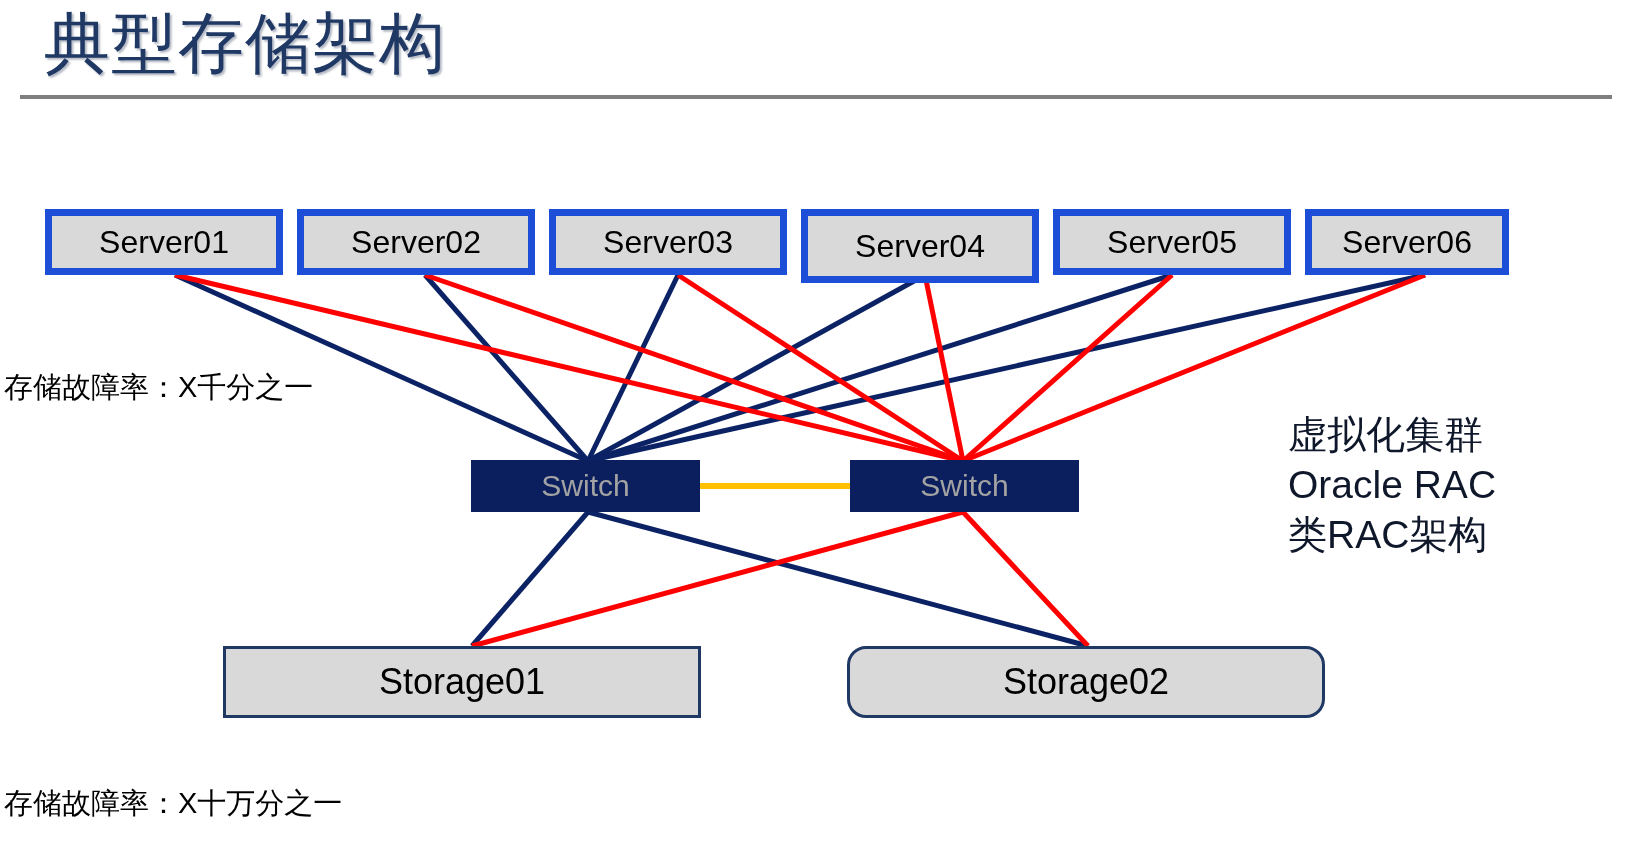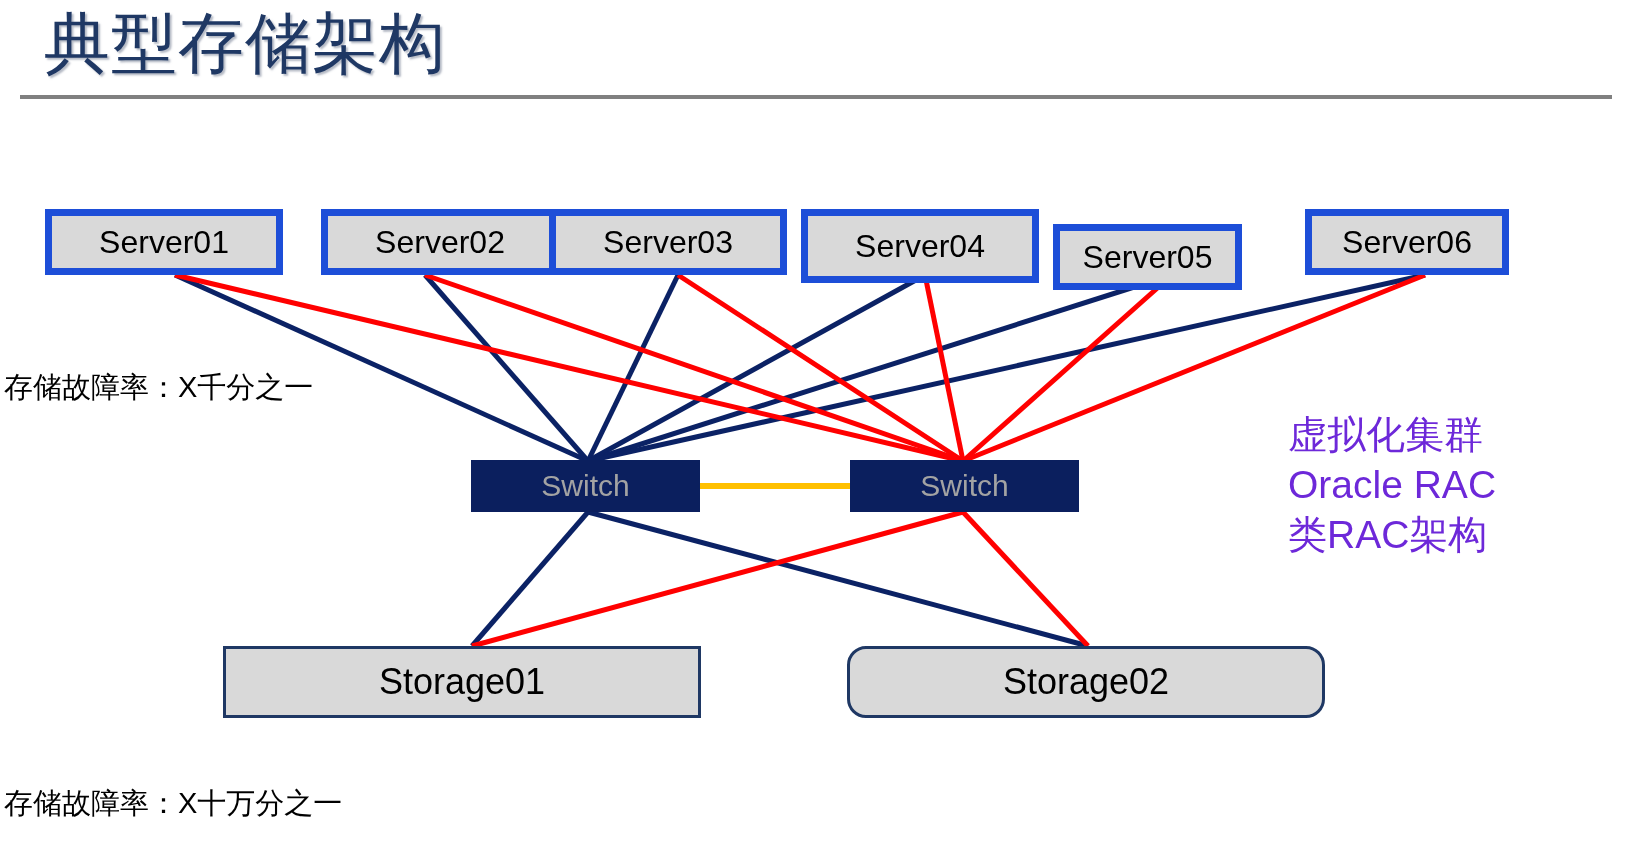--- a/index.html
+++ b/index.html
@@ -85,21 +85,21 @@
     color: #000000;
     font-size: 29px;
     white-space: nowrap;
   }
   #note-server { left: 4px;  top: 368px; }
   #note-storage{ left: 4px;  top: 784px; }
   #note-cluster {
     position: absolute;
     left: 1288px;
     top: 410px;
-    color: #6d28d9;
+    color: #0f172a;
     font-size: 39px;
     line-height: 50px;
     white-space: nowrap;
   }
 </style>
 </head>
 <body>
 
 <div id="slide">
 
@@ -124,30 +124,30 @@
         <line x1="588" y1="512" x2="1088" y2="646" stroke="#0b2265" stroke-width="5" stroke-linecap="butt"></line>
         <line x1="963" y1="512" x2="472" y2="646" stroke="#ff0000" stroke-width="5" stroke-linecap="butt"></line>
         <line x1="963" y1="512" x2="1088" y2="646" stroke="#ff0000" stroke-width="5" stroke-linecap="butt"></line>
         <line x1="700" y1="486" x2="850" y2="486" stroke="#ffc000" stroke-width="6" stroke-linecap="butt"></line>
       </g>
   </svg>
 
   <div class="node server-box" style="left: 45px; top: 209px; width: 238px; height: 66px;">
     <span>Server01</span>
   </div>
-  <div class="node server-box" style="left: 297px; top: 209px; width: 238px; height: 66px; margin-left: 24px;">
+  <div class="node server-box" style="left: 297px; top: 209px; width: 238px; height: 66px;">
     <span>Server02</span>
   </div>
   <div class="node server-box" style="left: 549px; top: 209px; width: 238px; height: 66px;">
     <span>Server03</span>
   </div>
   <div class="node server-box" style="left: 801px; top: 209px; width: 238px; height: 74px;">
     <span>Server04</span>
   </div>
-  <div class="node server-box" style="left: 1053px; top: 209px; width: 189px; height: 66px; margin-top: 15px;">
+  <div class="node server-box" style="left: 1053px; top: 209px; width: 238px; height: 66px;">
     <span>Server05</span>
   </div>
   <div class="node server-box" style="left: 1305px; top: 209px; width: 204px; height: 66px;">
     <span>Server06</span>
   </div>
 
   <div class="node switch-box" style="left: 471px; top: 460px; width: 229px; height: 52px;">
     <span>Switch</span>
   </div>
   <div class="node switch-box" style="left: 850px; top: 460px; width: 229px; height: 52px;">

